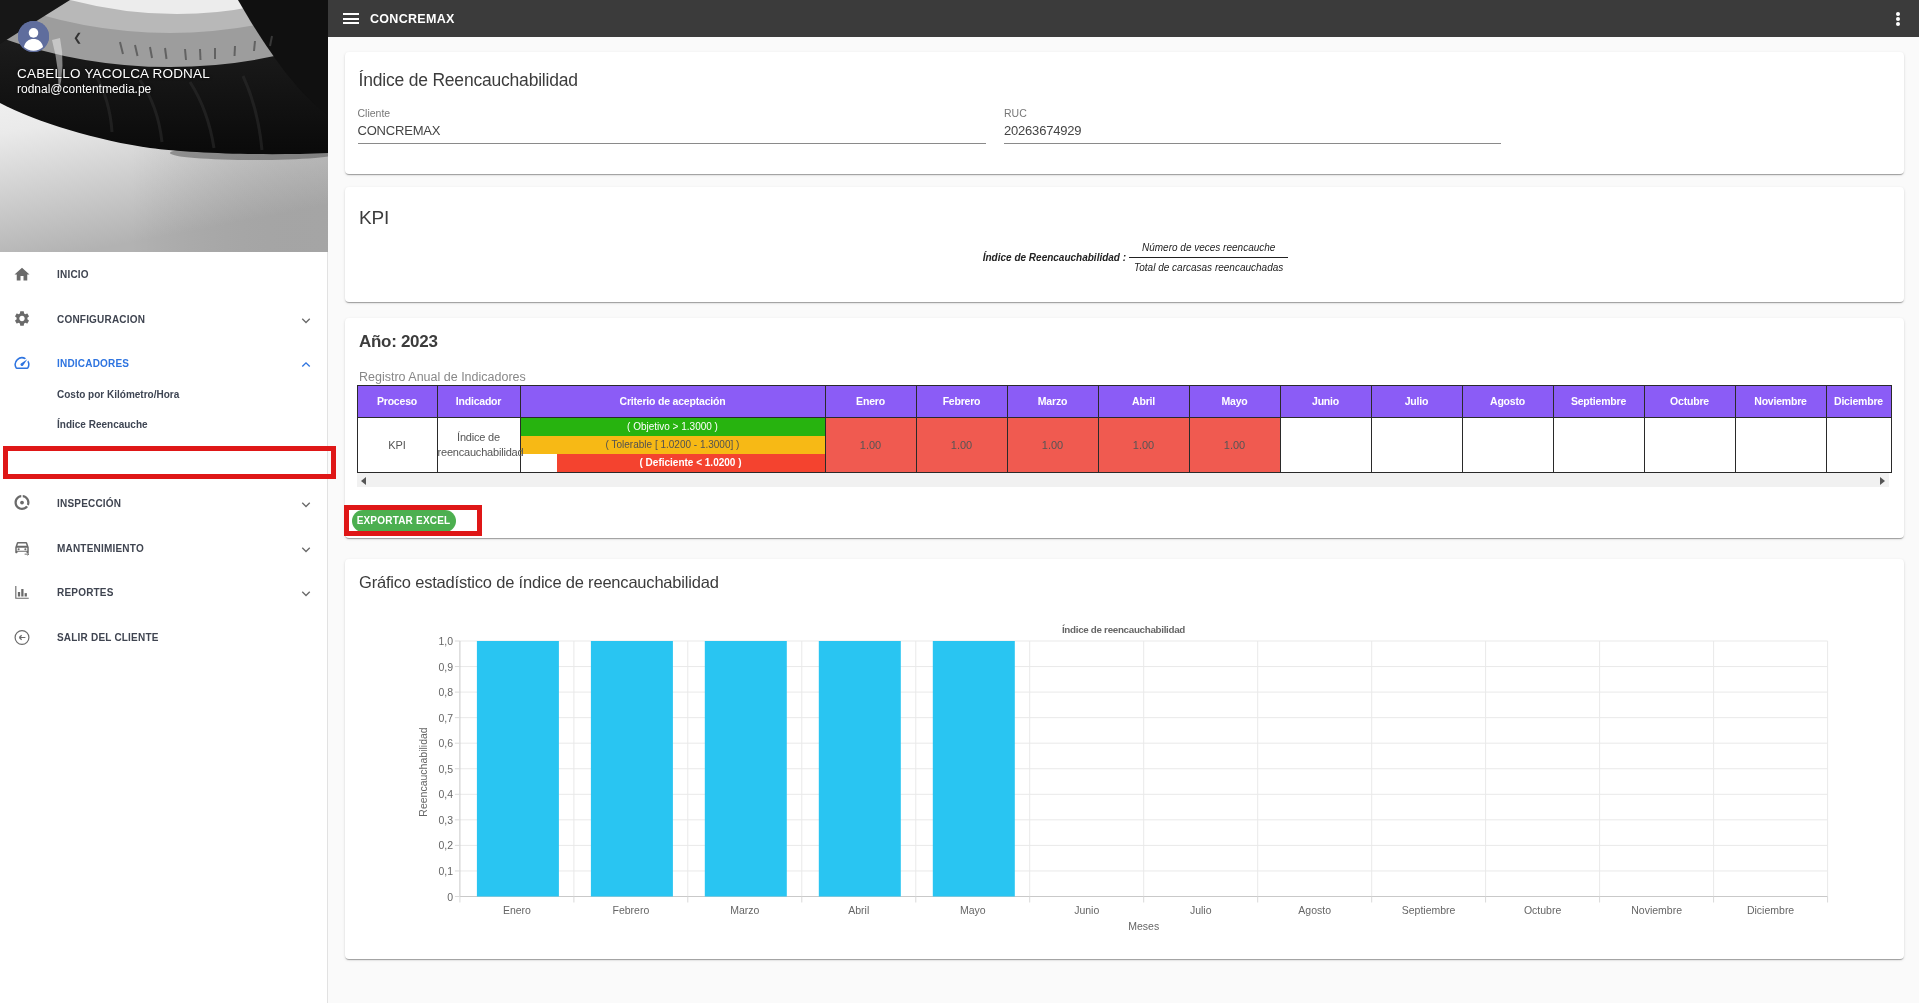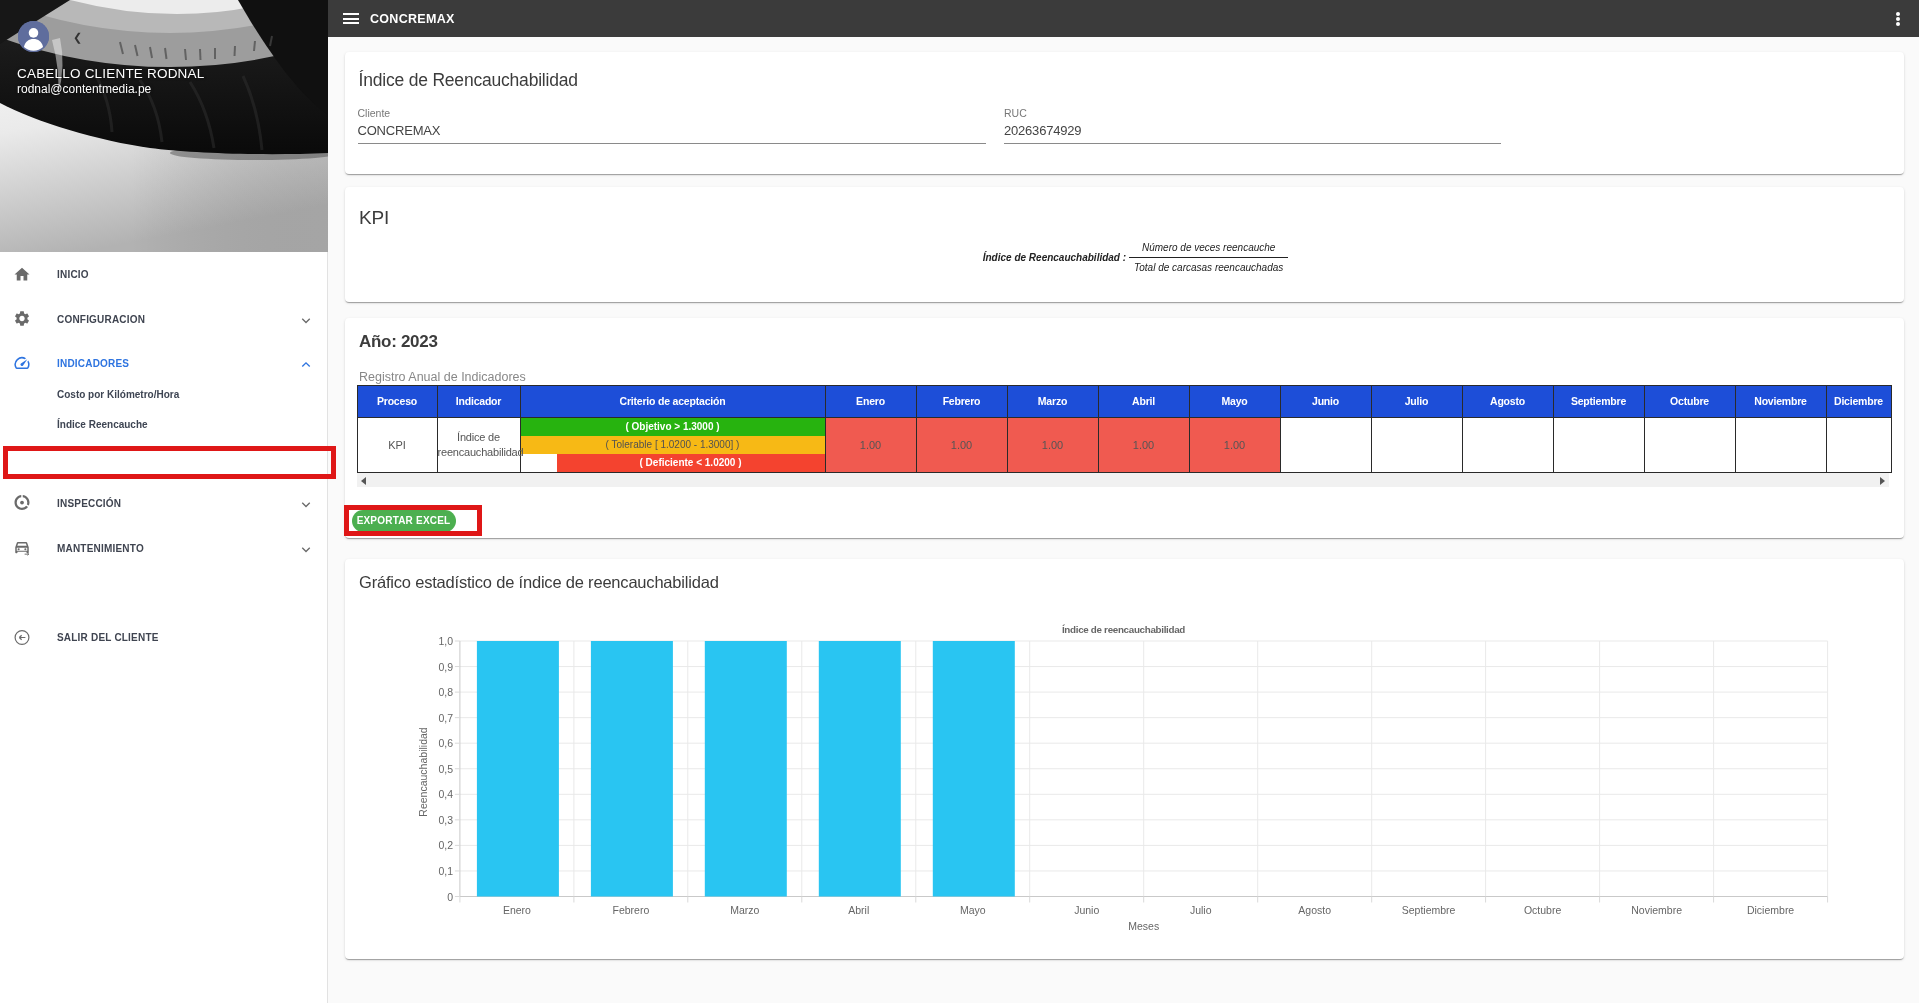--- a/index.html
+++ b/index.html
@@ -49,23 +49,23 @@
 
   
   .fld { position:absolute; top:0; }
   .flabel { font-size:10.5px; color:#777; line-height:1.3; }
   .fvalue { font-size:13px; letter-spacing:-0.2px; color:#444; }
   .fline { position:absolute; border-bottom:1px solid #8a8a8a; }
 
   
   .tblwrap { position:absolute; left:11.5px; top:66.5px; width:1532.5px; }
   table.ind { border-collapse:collapse; table-layout:fixed; width:1533px; font-size:12px; }
-  table.ind th { background:#1d4ed8; color:#fff; font-weight:bold; border:1px solid #2a2a2a; height:32px; font-size:10.5px; letter-spacing:-0.2px; }
+  table.ind th { background:#8b5cf6; color:#fff; font-weight:bold; border:1px solid #2a2a2a; height:32px; font-size:10.5px; letter-spacing:-0.2px; }
   table.ind td { border:1px solid #2a2a2a; text-align:center; color:#555; font-size:11px; }
-  .bandg { background:#27b30f; color:#fff; font-weight:bold; height:18.2px; font-size:10px; }
+  .bandg { background:#27b30f; color:#fff; font-weight:normal; height:18.2px; font-size:10px; }
   .bandy { background:#f7b915; color:#515151; height:18.2px; font-size:10px; }
   .bandr { background:#f4432f; color:#fff; font-weight:bold; height:18.2px; font-size:10px;margin-left:36px; }
   .mred { background:#f05a50; }
 
   .hscroll { position:absolute; left:11.5px; top:155px; width:1532.5px; height:14px; background:#f1f1f1; }
   .hscroll .la { position:absolute; left:4px; top:3.5px; width:0; height:0;
                  border-top:4px solid transparent; border-bottom:4px solid transparent; border-right:5px solid #555; }
   .hscroll .ra { position:absolute; right:4px; top:3.5px; width:0; height:0;
                  border-top:4px solid transparent; border-bottom:4px solid transparent; border-left:5px solid #555; }
 
@@ -143,21 +143,21 @@
     </svg>
   </div>
   <div class="avatar">
     <svg width="31" height="31" viewBox="0 0 24 24">
         <circle cx="12" cy="12" r="12" fill="#5f6d9d"></circle>
       <circle cx="12" cy="9.2" r="3.7" fill="#fff"></circle>
       <path d="M4.6,20.2 C5.5,15.9 8.4,14 12,14 C15.6,14 18.5,15.9 19.4,20.2 C17.4,22 14.8,23 12,23 C9.2,23 6.6,22 4.6,20.2 Z" fill="#fff"></path>
     </svg>
   </div>
   <div class="collapse">❮</div>
-  <div class="uname">CABELLO CLIENTE RODNAL</div>
+  <div class="uname">CABELLO YACOLCA RODNAL</div>
   <div class="uemail">rodnal@contentmedia.pe</div>
 
   <div class="menu">
     <div class="mitem" style="top:251.7px;">
       <span class="mico">
         <svg width="19" height="19" viewBox="0 0 24 24" fill="#6a6a6a">
             <path d="M10 20v-6h4v6h5v-8h3L12 3 2 12h3v8z"></path>
           </svg>
       </span>
       <span class="mtxt">INICIO</span>
@@ -205,20 +205,34 @@
     <div class="mitem" style="top:525.3px;">
       <span class="mico">
         <svg width="20" height="20" viewBox="0 0 24 24" fill="#6a6a6a">
             <path d="M18.92 5.01C18.72 4.42 18.16 4 17.5 4h-11c-.66 0-1.21.42-1.42 1.01L3 11v7c0 .55.45 1 1 1h1c.55 0 1-.45 1-1v-1h12v1c0 .55.45 1 1 1h1c.55 0 1-.45 1-1v-7l-2.08-5.99zM6.85 6h10.29l1.08 3.11H5.77L6.85 6zM19 15.5H5v-3.66l.12-.34h13.77l.11.34V15.5z"></path>
             <circle cx="7.5" cy="13.6" r="1.4"></circle>
             <circle cx="16.5" cy="13.6" r="1.4"></circle>
             <path d="M15.5 20.2h5.5m0 0l-1.7-1.5m1.7 1.5l-1.7 1.5" stroke="#6a6a6a" stroke-width="1.3" fill="none"></path>
           </svg>
       </span>
       <span class="mtxt">MANTENIMIENTO</span>
+      <span class="chev"><svg width="10" height="7" viewBox="0 0 12 8">
+            <path d="M1.5 2 L6 6.5 L10.5 2" fill="none" stroke="#6a6a6a" stroke-width="1.6"></path>
+          </svg></span>
+    </div>
+    <div class="mitem" style="top:569px;">
+      <span class="mico">
+        <svg width="18" height="18" viewBox="0 0 24 24" fill="#6a6a6a">
+            <path d="M3 4 L3 21 L21 21 L21 19.5 L4.5 19.5 L4.5 4 Z"></path>
+            <rect x="6.5" y="12" width="3" height="6"></rect>
+            <rect x="11" y="8" width="3" height="10"></rect>
+            <rect x="15.5" y="13.5" width="3" height="4.5"></rect>
+          </svg>
+      </span>
+      <span class="mtxt">REPORTES</span>
       <span class="chev"><svg width="10" height="7" viewBox="0 0 12 8">
             <path d="M1.5 2 L6 6.5 L10.5 2" fill="none" stroke="#6a6a6a" stroke-width="1.6"></path>
           </svg></span>
     </div>
     <div class="mitem" style="top:614.8px;">
       <span class="mico">
         <svg width="19" height="19" viewBox="0 0 24 24" fill="none" stroke="#6a6a6a" stroke-width="1.6">
             <circle cx="12" cy="12" r="9.2"></circle>
             <path d="M16.5 12 L8.5 12 M8.5 12 L11.5 9 M8.5 12 L11.5 15"></path>
           </svg>

